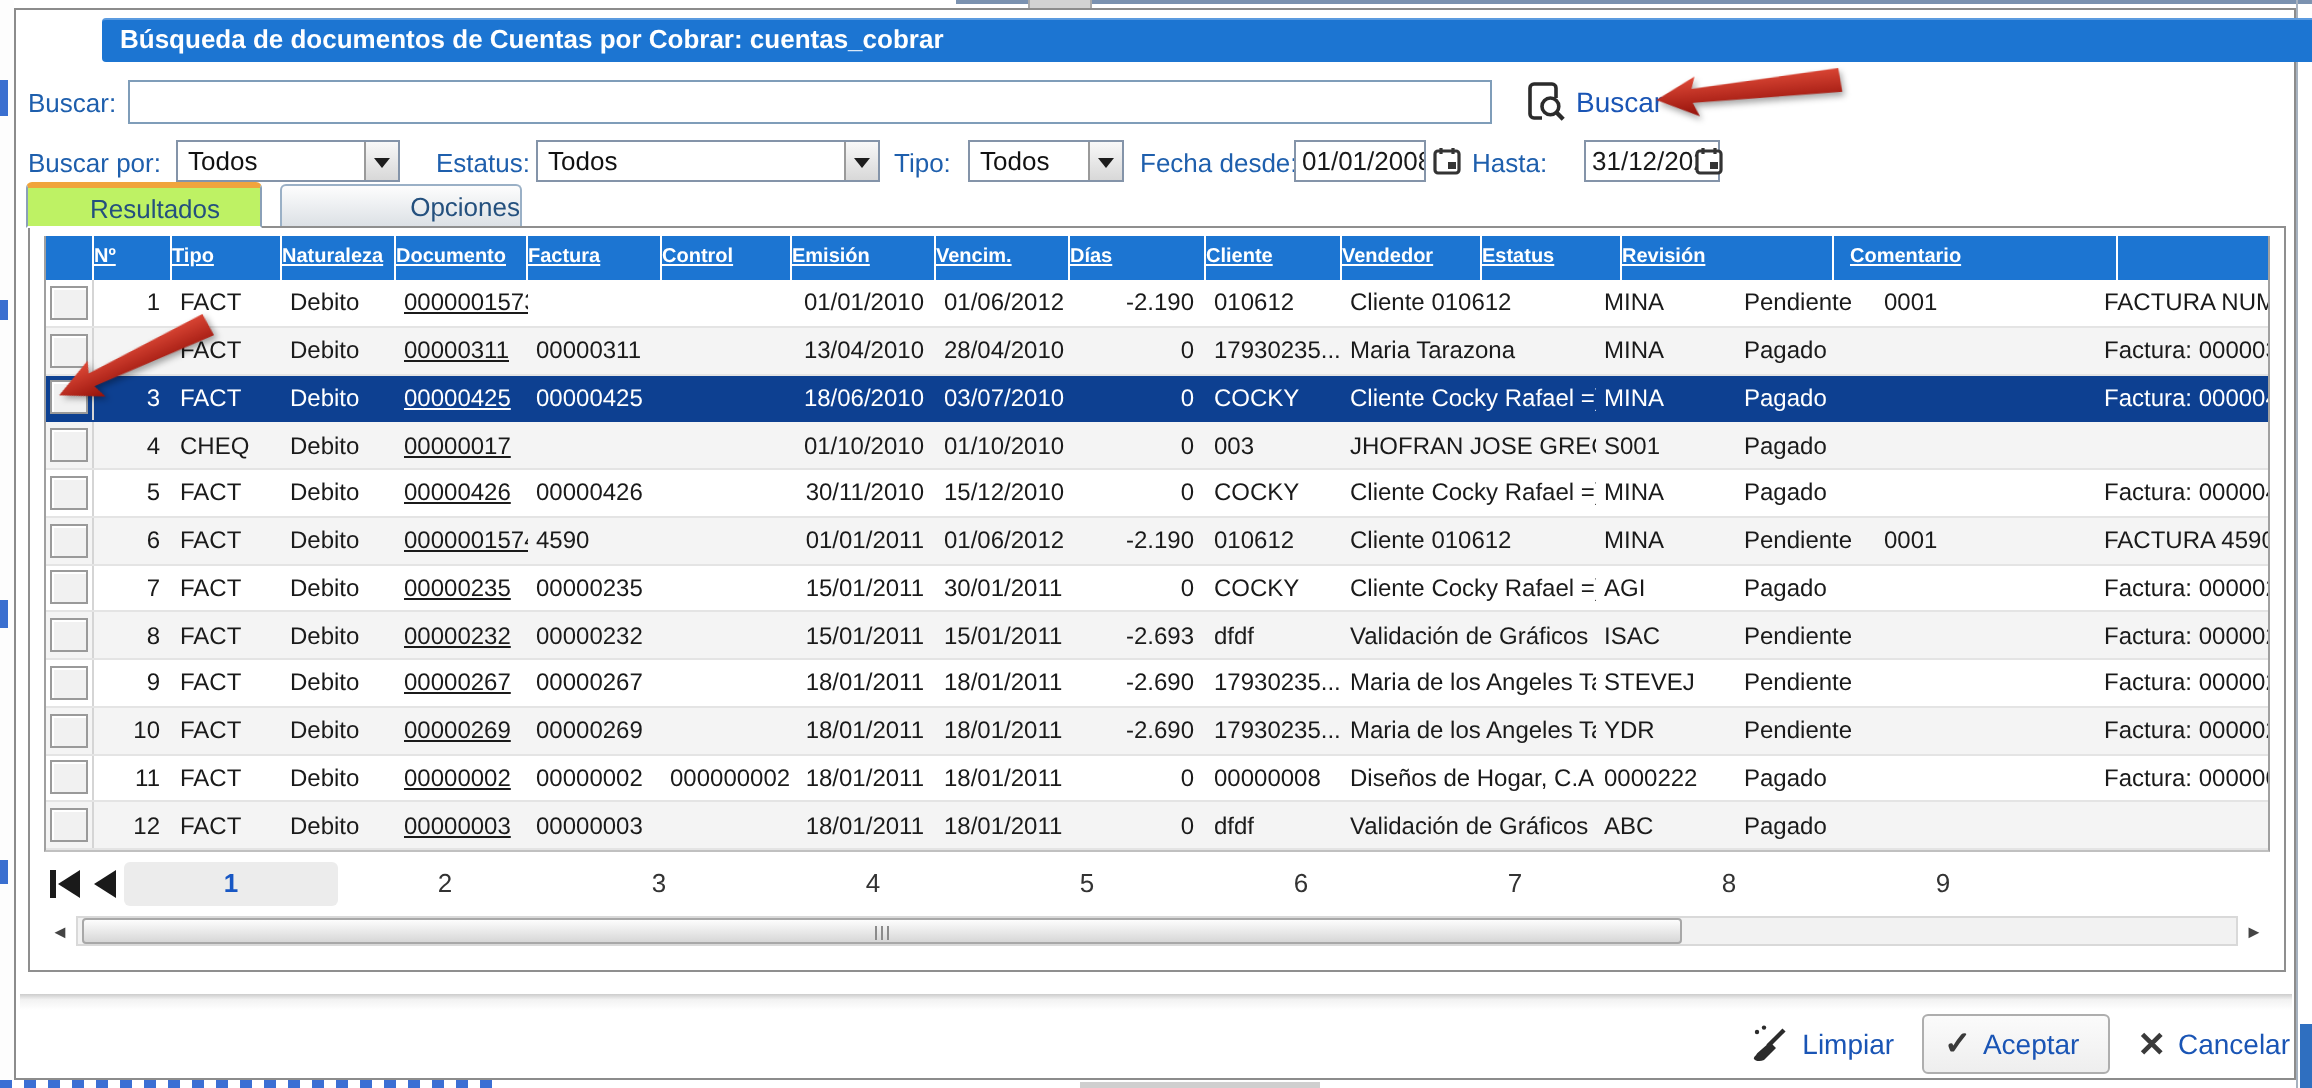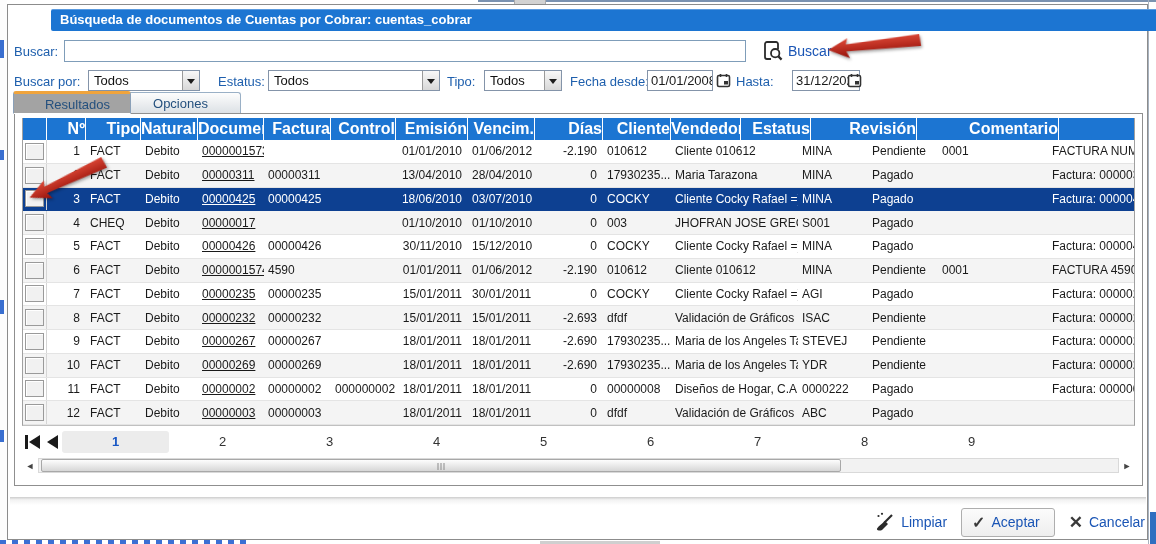--- a/index.html
+++ b/index.html
@@ -48,34 +48,34 @@
   .f-estatus-l  { left:218px; top:74px; }   .f-estatus   { left:268px; top:70px; width:172px; }
   .f-tipo-l     { left:447px; top:74px; }   .f-tipo      { left:484px; top:70px; width:78px;  }
   .f-desde-l    { left:570px; top:74px; }   .f-desde     { left:647px; top:70px; width:66px;  }
   .cal1         { left:716px; top:73px; }
   .f-hasta-l    { left:736px; top:74px; }   .f-hasta     { left:776px; top:70px; width:68px;margin-left:16px;  }
   .cal2         { left:847px; top:73px; }
 
   
   .tab { height:23px; text-align:center; font-size:13px; color:#24507e; line-height:21px;
          border-radius:3px 3px 0 0; cursor:pointer; }
-  .tab-active { left:13px; top:91px; width:118px; background:#a3a3a3; border:1px solid #8aa0b8;
+  .tab-active { left:13px; top:91px; width:118px; background:#bef264; border:1px solid #8aa0b8;
                 border-top:3px solid #f0a43c; border-bottom:1px solid #fff; z-index:3;padding-left:11px; }
-  .tab-idle { left:120px; top:92px; width:121px; background:linear-gradient(#fdfdfd,#d9dee3);
-              border:1px solid #9ab0c6; border-bottom:none; z-index:1; }
+  .tab-idle { left:140px; top:92px; width:121px; background:linear-gradient(#fdfdfd,#d9dee3);
+              border:1px solid #9ab0c6; border-bottom:none; z-index:1;text-align:right; }
 
   
   .panel { left:14px; top:113px; width:1129px; height:373px; border:1px solid #8f8f8f; background:#fff; z-index:2; }
 
   
   .grid { left:22px; top:118px; width:1113px; overflow:hidden;
           border-left:1px solid #a0a0a0; border-right:1px solid #a0a0a0; border-bottom:1px solid #c0c0c0; z-index:4; }
   .g-head { display:flex; width:1163px; background:#1c75d2; height:22px; }
-  .g-head .hc { color:#fff; font-weight:bold; font-size:16px; text-align:right; line-height:22px;
-                border-right:1px solid #fff; overflow:hidden; white-space:nowrap; }
+  .g-head .hc { color:#fff; font-weight:bold; font-size:10px; text-align:left; line-height:22px;
+                border-right:1px solid #fff; overflow:hidden; white-space:nowrap;text-decoration:underline; }
   .g-row { display:flex; width:1163px; height:23.75px; background:#fff; border-bottom:1px solid #e4e4e4;
            align-items:center; cursor:default; }
   .g-row.alt { background:#f4f4f4; }
   .g-row.sel { background:#0d4091; color:#fff; border-bottom-color:#0d4091; }
   .gc { overflow:hidden; white-space:nowrap; padding-left:4px; font-size:12px; }
   .num { text-align:right; padding-right:6px; padding-left:0; }
   .c-cb  { width:24px; padding:0; align-self:stretch; display:flex; align-items:center; border-right:1px solid #d5d5d5; }
   .c-n   { width:39px; } .c-tipo{ width:55px; } .c-nat { width:57px; } .c-doc { width:66px; }
   .c-fact{ width:67px; } .c-ctrl{ width:65px; } .c-emi { width:72px; } .c-ven { width:67px; }
   .c-dias{ width:68px; } .c-cli { width:68px; } .c-nom { width:127px; } .c-vend{ width:70px; }

